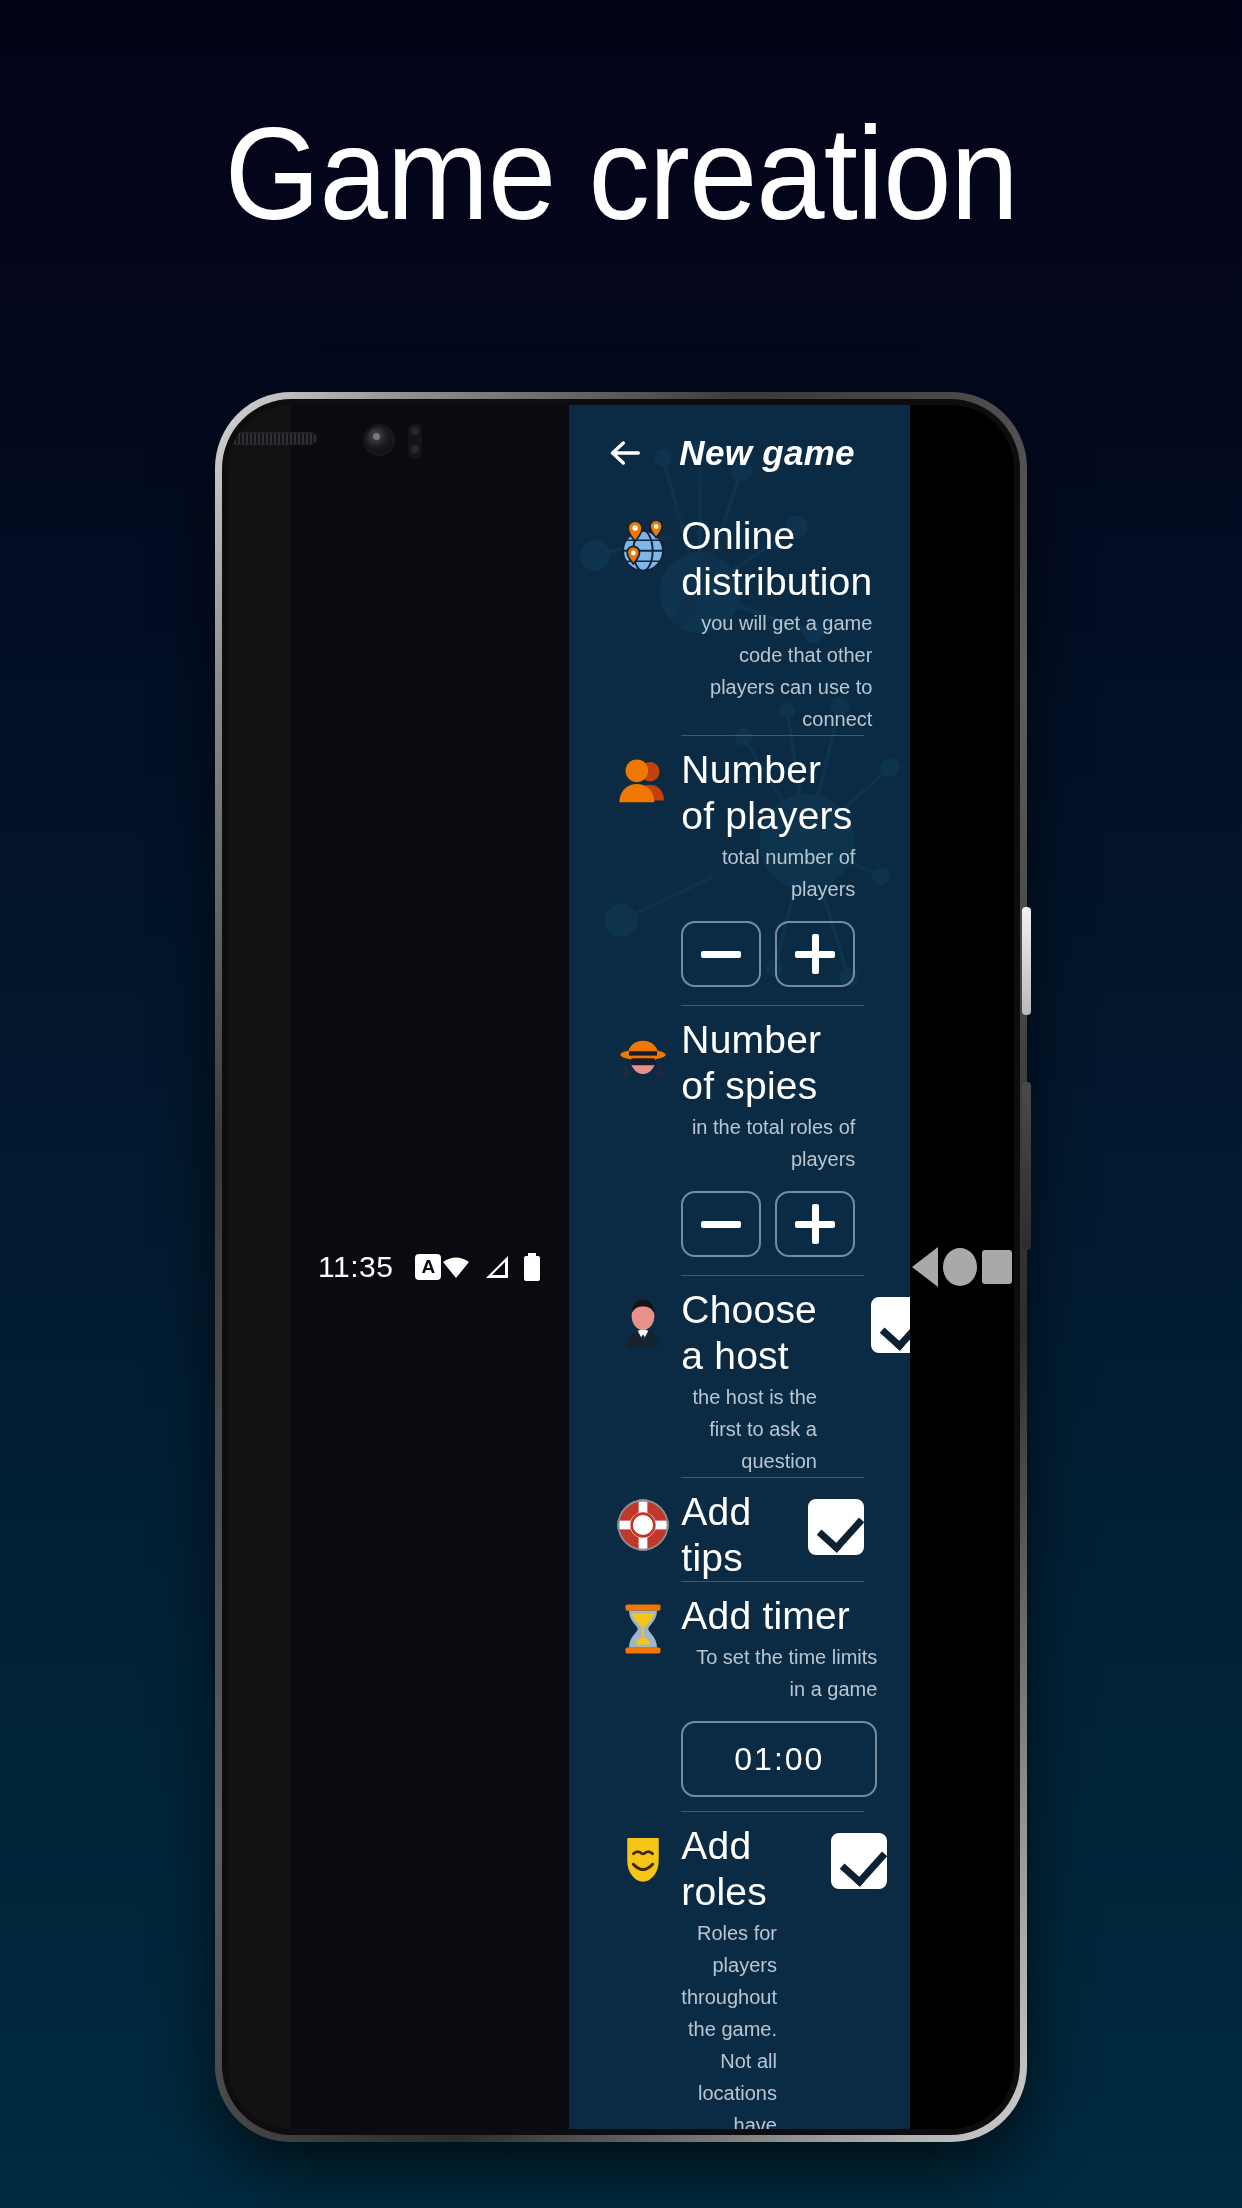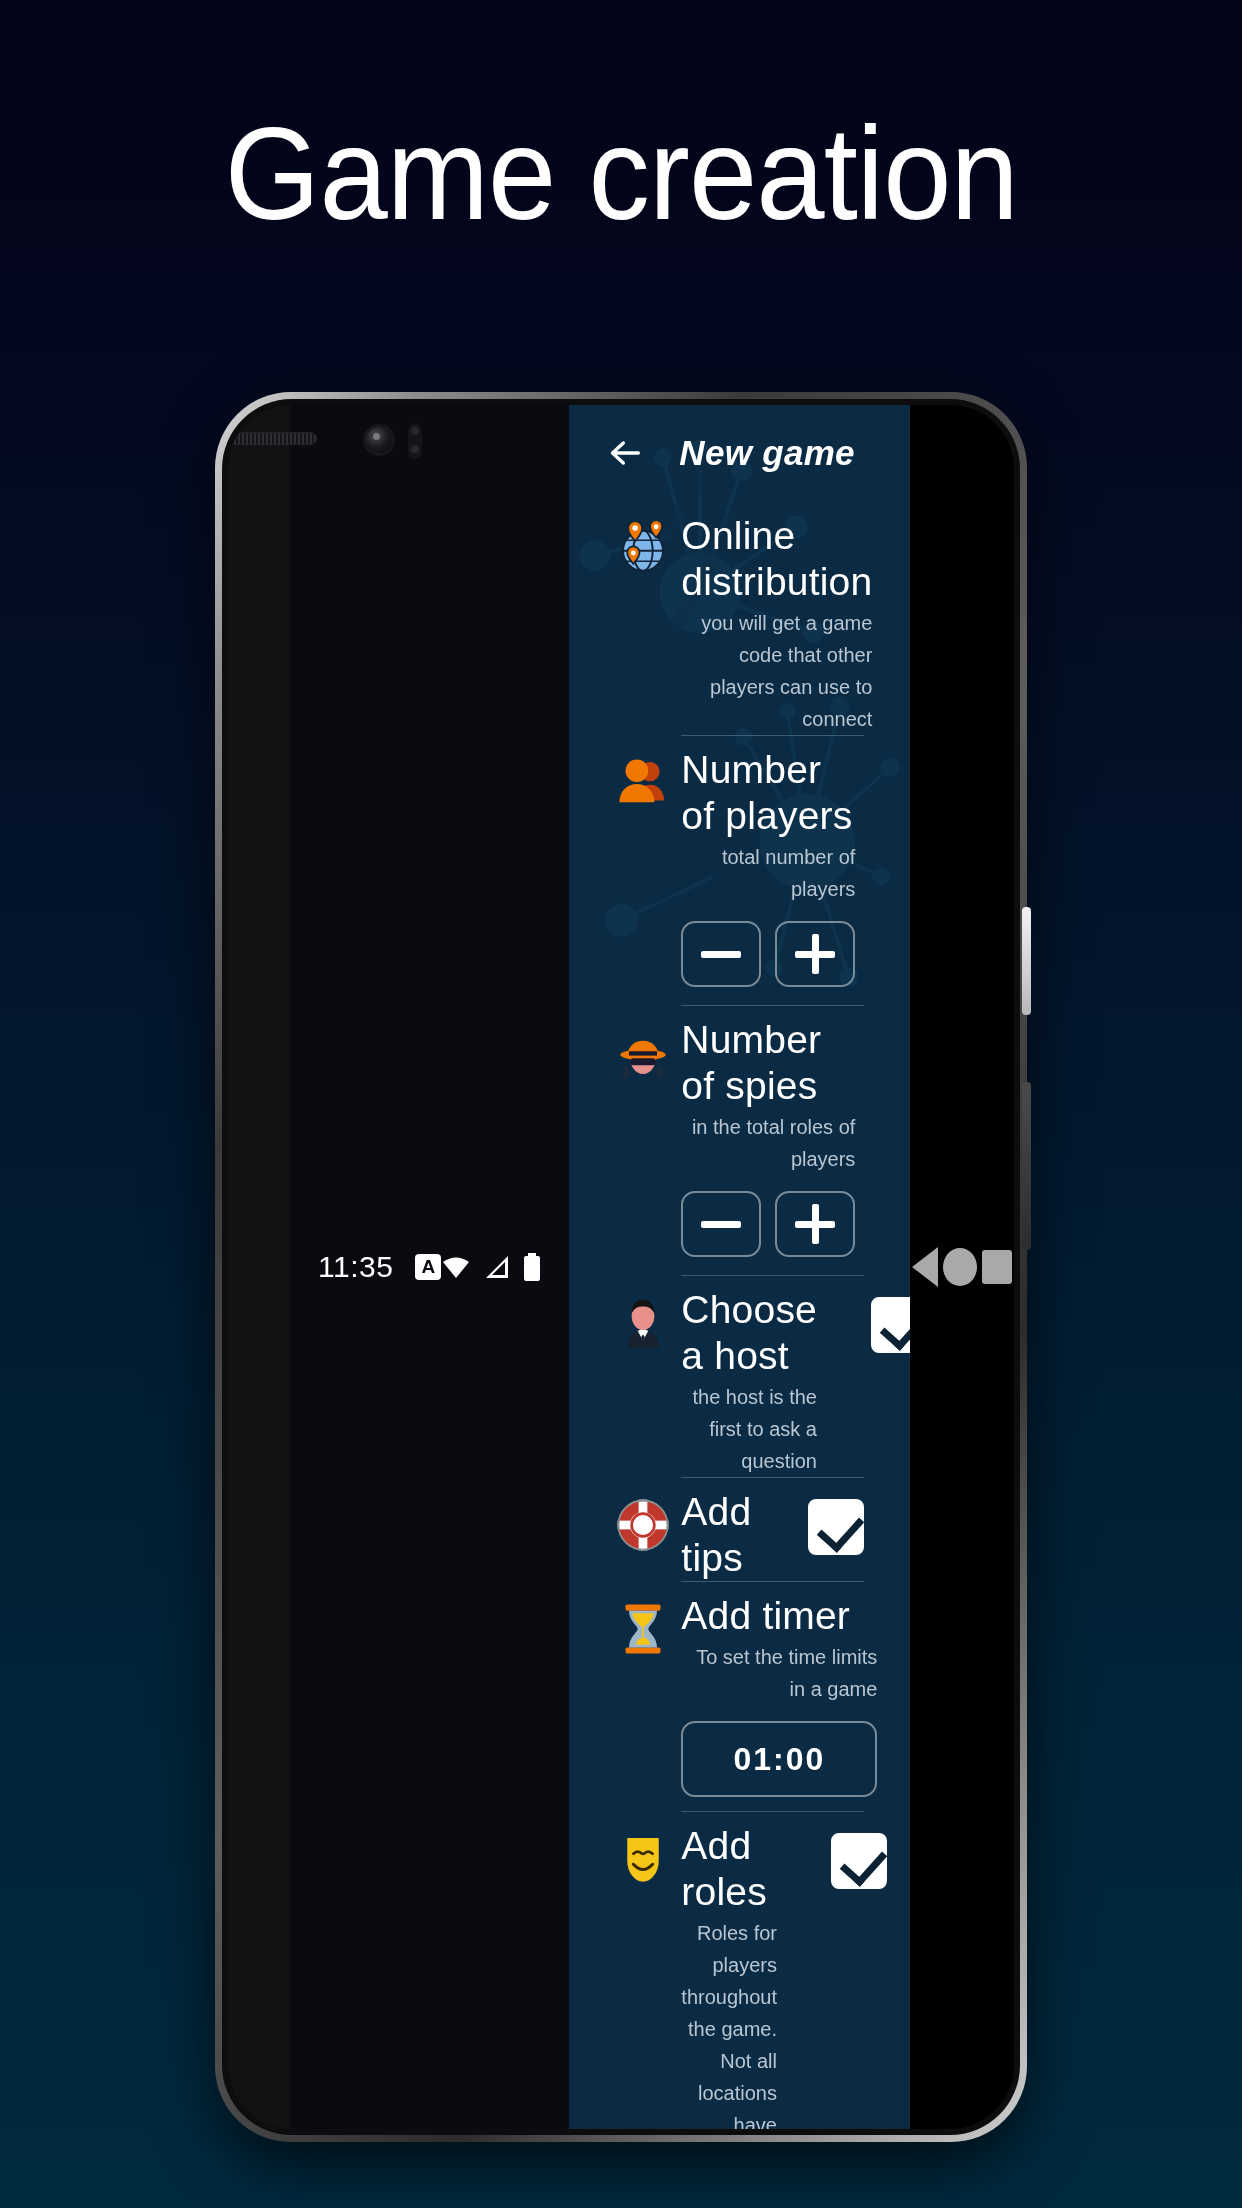--- a/index.html
+++ b/index.html
@@ -128,21 +128,21 @@
     display:flex; align-items:center; justify-content:center;
     background:transparent;
   }
   .step-btn .bar{ width:40px; height:7px; background:#fff; border-radius:2px; }
   .step-btn .bar.v{ position:absolute; width:7px; height:40px; }
   .plus-wrap{ position:relative; width:40px; height:40px; display:flex;align-items:center;justify-content:center;}
 
   .timer-box{
     width:196px; height:76px; border-radius:14px; border:2px solid rgba(255,255,255,.45);
     display:flex; align-items:center; justify-content:center;
-    color:#fff; font-size:32px; letter-spacing:2px; font-weight:700;
+    color:#fff; font-size:32px; letter-spacing:2px; font-weight:400;
     margin:16px 0 14px 0;
   }
 
   .start-wrap{ position:relative; z-index:3; padding:0; }
   .start-btn{
     width:100%; height:81px; background:#ffffff; color:#0b2234;
     display:flex; align-items:center; justify-content:center;
     font-size:33px; font-weight:700; letter-spacing:3px;
     border:none;
   }

